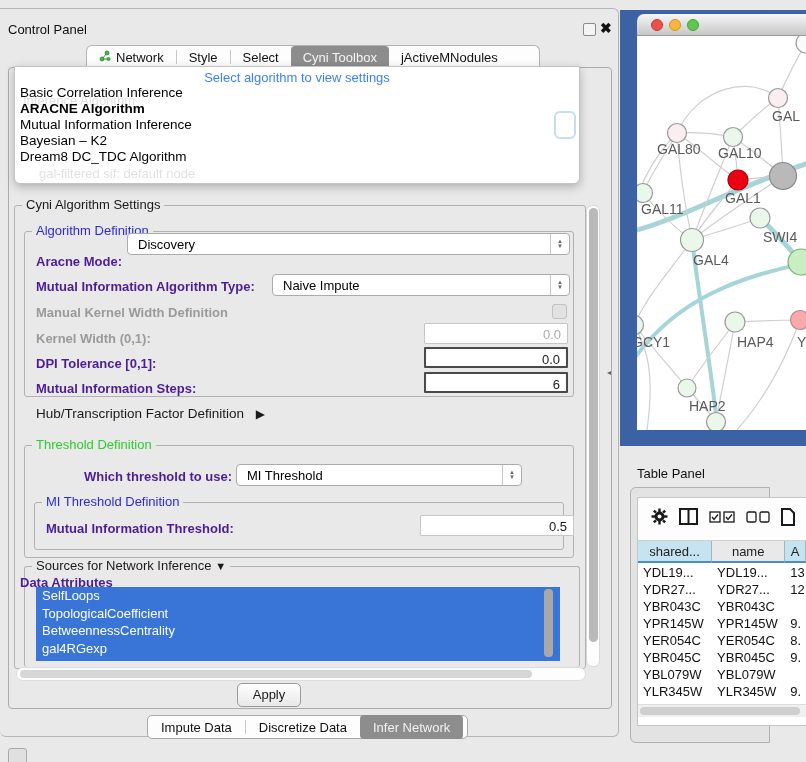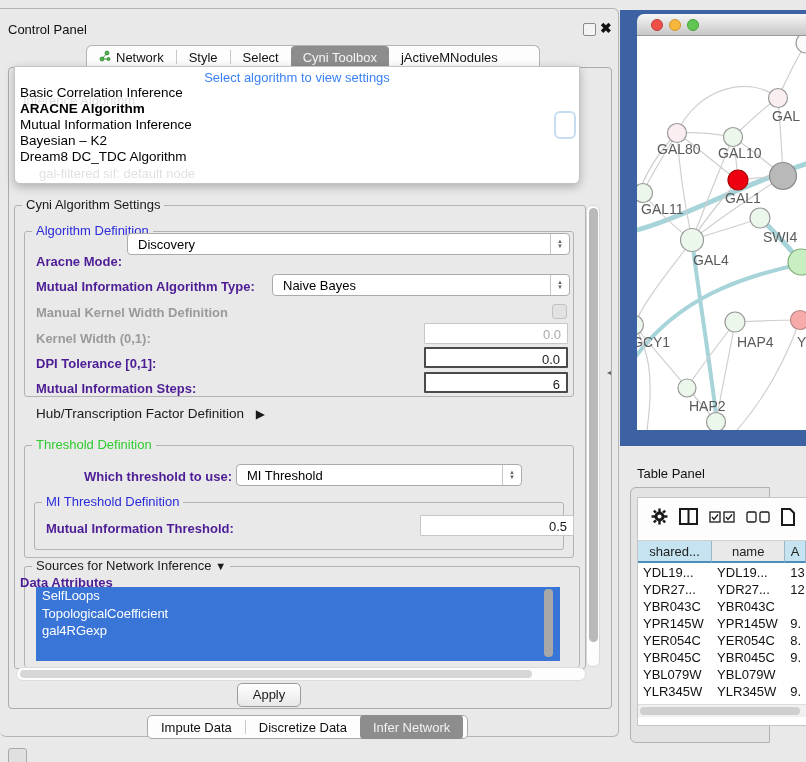--- a/index.html
+++ b/index.html
@@ -154,21 +154,21 @@
   <div class="gbox" style="left:24px;top:222px;width:550px;height:166px;">
     <div class="legend blue">Algorithm Definition</div>
   </div>
   <div class="lbl" style="left:36px;top:245px;">Aracne Mode:</div>
   <div class="combo" style="left:127px;top:224px;width:443px;gap:27px;">
     <span class="val">Discovery</span>
     <span class="step">▲<br>▼</span>
   </div>
   <div class="lbl" style="left:36px;top:270px;">Mutual Information Algorithm Type:</div>
   <div class="combo" style="left:272px;top:265px;width:298px;">
-    <span class="val">Naive Bayes</span>
+    <span class="val">Naive Impute</span>
     <span class="step">▲<br>▼</span>
   </div>
   <div class="lbl dis" style="left:36px;top:296px;">Manual Kernel Width Definition</div>
   <div class="checkbox" style="left:552px;top:295px;"></div>
   <div class="lbl dis" style="left:36px;top:322px;">Kernel Width (0,1):</div>
   <div class="field dis abs" style="left:424px;top:314px;width:144px;">0.0</div>
   <div class="lbl" style="left:36px;top:347px;">DPI Tolerance [0,1]:</div>
   <div class="field focus abs" style="left:424px;top:338px;width:144px;">0.0</div>
   <div class="lbl" style="left:36px;top:372px;">Mutual Information Steps:</div>
   <div class="field focus abs" style="left:424px;top:363px;width:144px;">6</div>
@@ -195,20 +195,21 @@
   <div class="gbox" style="left:24px;top:557px;width:556px;height:101px;border-bottom:none;">
     <div class="legend">
       <span>Sources for Network Inference</span>
       <span style="font-size:11px;">▼</span>
     </div>
   </div>
   <div class="lbl" style="left:20px;top:566px;">Data Attributes</div>
   <div id="attr-list" style="background: rgb(56, 117, 215);">
       <div class="attr-item">SelfLoops</div>
       <div class="attr-item">TopologicalCoefficient</div>
+      <div class="attr-item">BetweennessCentrality</div>
       <div class="attr-item">gal4RGexp</div>
     </div>
   <div id="attr-vthumb"></div>
 
   <div class="abs" style="left:16px;top:658px;width:570px;height:14px;background:#fdfdfd;border:1px solid #ddd;border-radius:7px;box-sizing:border-box;">
     <div class="hthumb" style="left:3px;top:2px;width:512px;height:8px;background:#d6d6d6;"></div>
   </div>
 
   <div class="abs" id="apply-btn">Apply</div>
 

